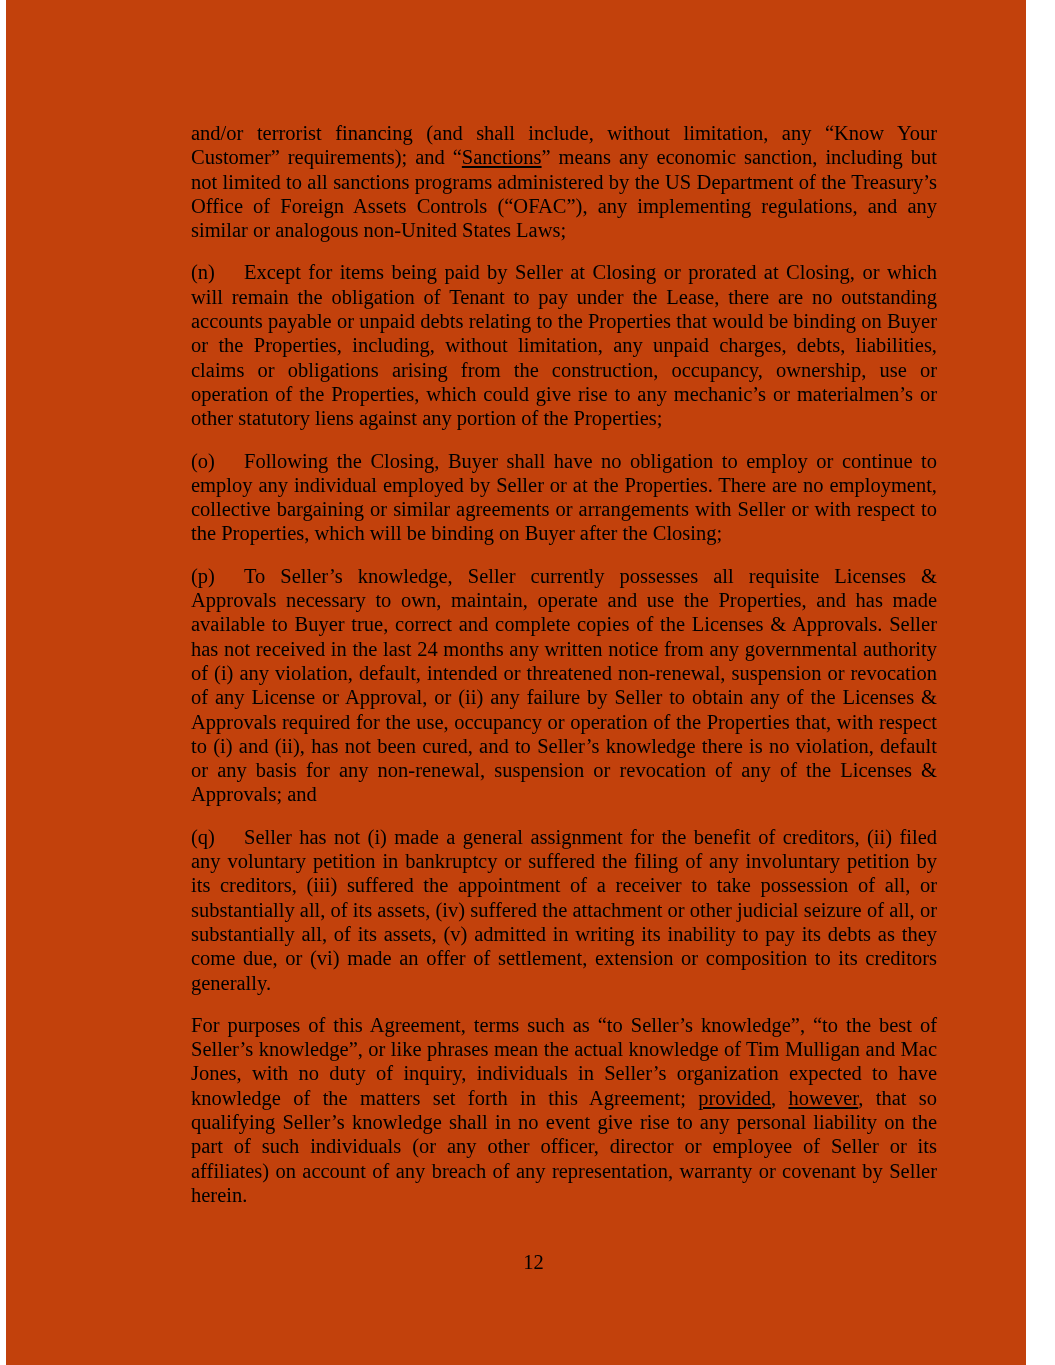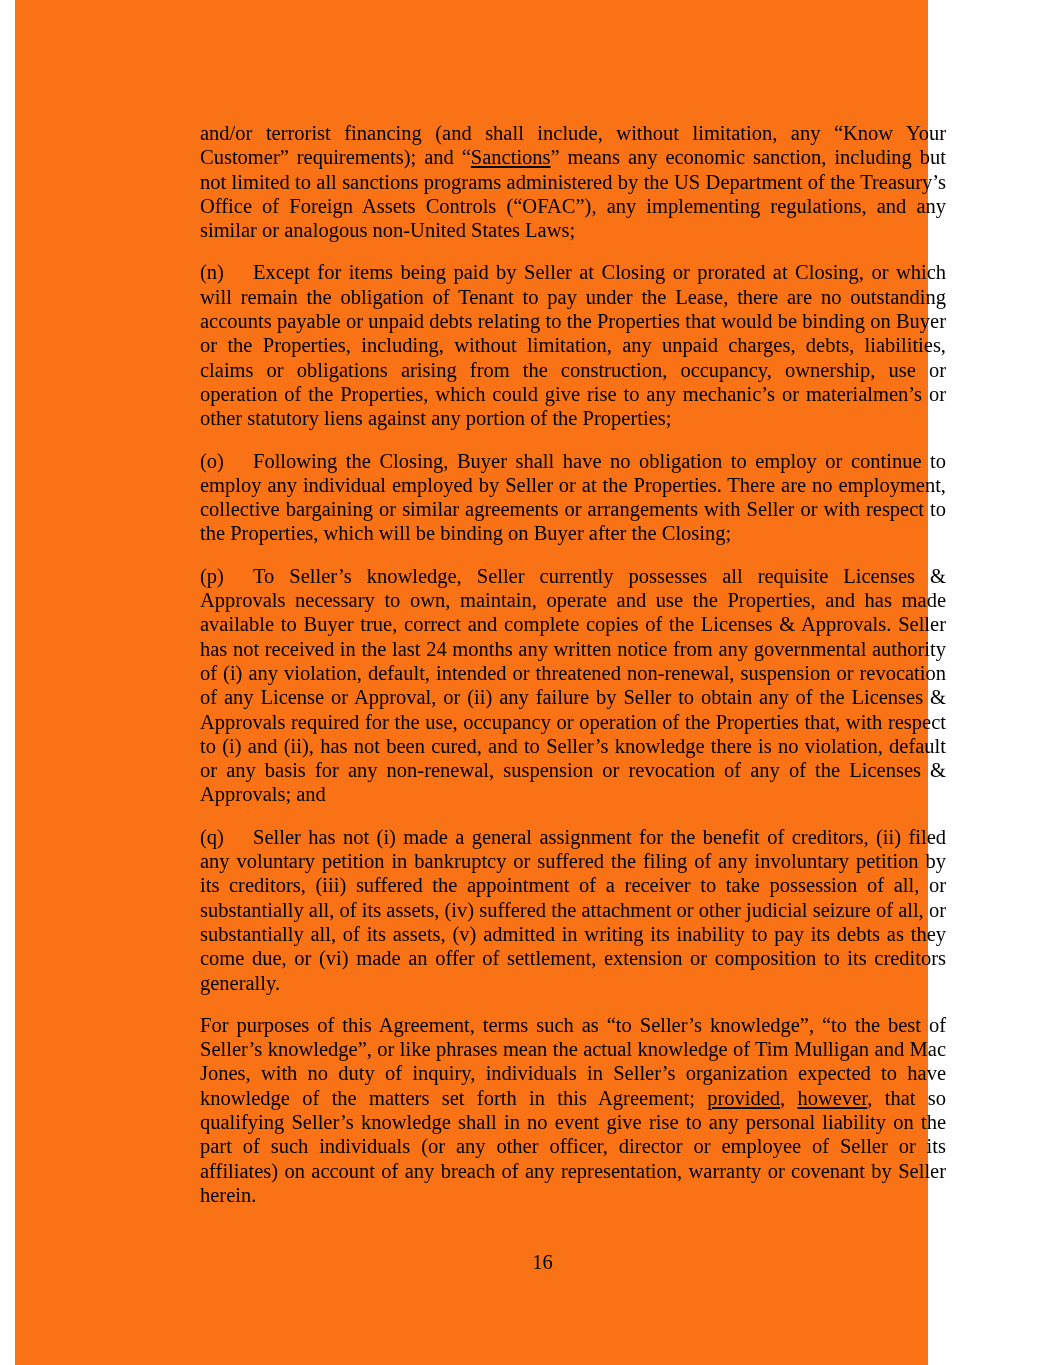--- a/index.html
+++ b/index.html
@@ -10,25 +10,25 @@
   body {
     width: 1055px;
     height: 1365px;
     position: relative;
     font-family: "Liberation Serif", serif;
     color: #000000;
     overflow: hidden;
   }
   .page {
     position: absolute;
-    left: 15px;
+    left: 6px;
     top: 0;
-    width: 913px;
+    width: 1020px;
     height: 1365px;
-    background: #f97316;
+    background: #c2410c;
   }
   .doc-body {
     position: absolute;
     left: 185px;
     top: 121px;
     width: 746px;
   }
   .doc-body p {
     margin: 0 0 18px 0;
     font-size: 20.5px;
@@ -59,15 +59,15 @@
 <div class="page">
   <div class="doc-body">
       <p><span>and/or terrorist financing (and shall include, without limitation, any “Know Your Customer” requirements); and “</span><span class="u">Sanctions</span><span>” means any economic sanction, including but not limited to all sanctions programs administered by the US Department of the Treasury’s Office of Foreign Assets Controls (“OFAC”),  any implementing regulations, and any similar or analogous non-United States Laws;</span></p>
       <p><span class="para-label">(n)</span><span>Except for items being paid by Seller at Closing or prorated at Closing, or which will remain the obligation of Tenant to pay under the Lease, there are no outstanding accounts payable or unpaid debts relating to the Properties that would be binding on Buyer or the Properties, including, without limitation, any unpaid charges, debts, liabilities, claims or obligations arising from the construction, occupancy, ownership, use or operation of the Properties, which could give rise to any mechanic’s or materialmen’s or other statutory liens against any portion of the Properties;</span></p>
       <p><span class="para-label">(o)</span><span>Following the Closing, Buyer shall have no obligation to employ or continue to employ any individual employed by Seller or at the Properties. There are no employment, collective bargaining or similar agreements or arrangements with Seller or with respect to the Properties, which will be binding on Buyer after the Closing;</span></p>
       <p><span class="para-label">(p)</span><span>To Seller’s knowledge, Seller currently possesses all requisite Licenses &amp; Approvals necessary to own, maintain, operate and use the Properties, and has made available to Buyer true, correct and complete copies of the Licenses &amp; Approvals. Seller has not received in the last 24 months any written notice from any governmental authority of (i) any violation, default, intended or threatened non-renewal, suspension or revocation of any License or Approval, or (ii) any failure by Seller to obtain any of the Licenses &amp; Approvals required for the use, occupancy or operation of the Properties that, with respect to (i) and (ii), has not been cured, and to Seller’s knowledge there is no violation, default or any basis for any non-renewal, suspension or revocation of any of the Licenses &amp; Approvals; and</span></p>
       <p><span class="para-label">(q)</span><span>Seller has not (i) made a general assignment for the benefit of creditors, (ii) filed any voluntary petition in bankruptcy or suffered the filing of any involuntary petition by its creditors, (iii) suffered the appointment of a receiver to take possession of all, or substantially all, of its assets, (iv) suffered the attachment or other judicial seizure of all, or substantially all, of its assets, (v) admitted in writing its inability to pay its debts as they come due, or (vi) made an offer of settlement, extension or composition to its creditors generally.</span></p>
       <p><span>For purposes of this Agreement, terms such as “to Seller’s knowledge”, “to the best of Seller’s knowledge”, or like phrases mean the actual knowledge of Tim Mulligan and Mac Jones, with no duty of inquiry, individuals in Seller’s organization expected to have knowledge of the matters set forth in this Agreement; </span><span class="u">provided</span><span>, </span><span class="u">however</span><span>, that so qualifying Seller’s knowledge shall in no event give rise to any personal liability on the part of such individuals (or any other officer, director or employee of Seller or its affiliates) on account of any breach of any representation, warranty or covenant by Seller herein.</span></p>
     </div>
   <div class="page-footer">
-    <span>16</span>
+    <span>12</span>
   </div>
 </div>
 
 </body></html>

